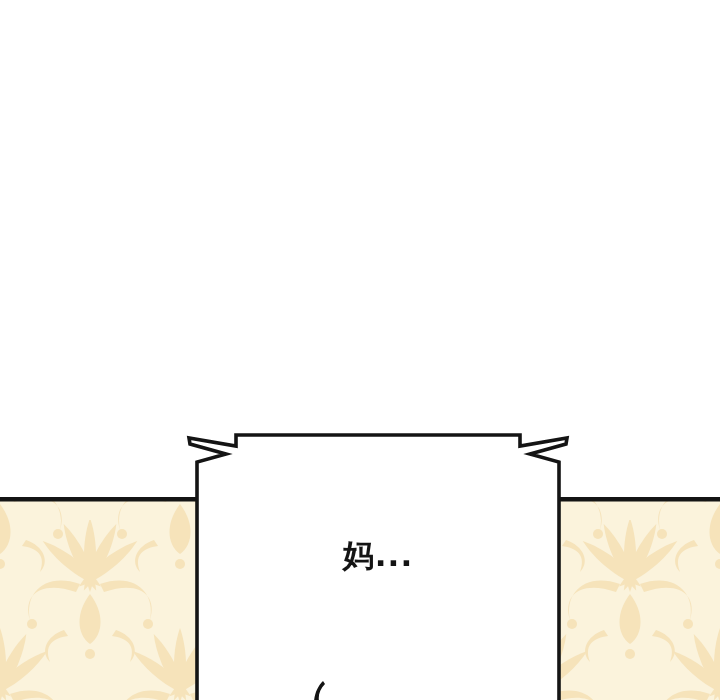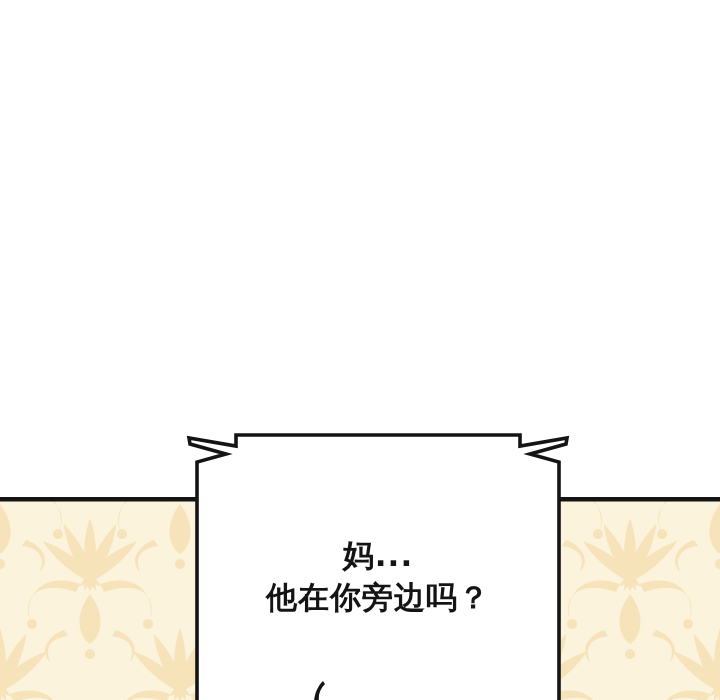--- a/index.html
+++ b/index.html
@@ -70,16 +70,15 @@
     <path d="M197,710
              L197,462 L226,454 L190,444 L189,438 L236,446 L236,435
              L520,435
              L520,446 L567,438 L566,444 L530,454 L559,462
              L559,710 Z" fill="#ffffff" stroke-width="3.6" stroke-linejoin="miter" stroke-linecap="butt" stroke="#141414"></path>
     <path d="M314,701 C315,692 318,686 323,681 L325,684 C320,689 318,695 319,701 Z" fill="#141414"></path>
   </svg>
 
   <div class="bubble-text">
     <div>妈...</div>
-    <div>他在你旁边吗？</div>
   </div>
 
 </div>
 
 </body></html>

